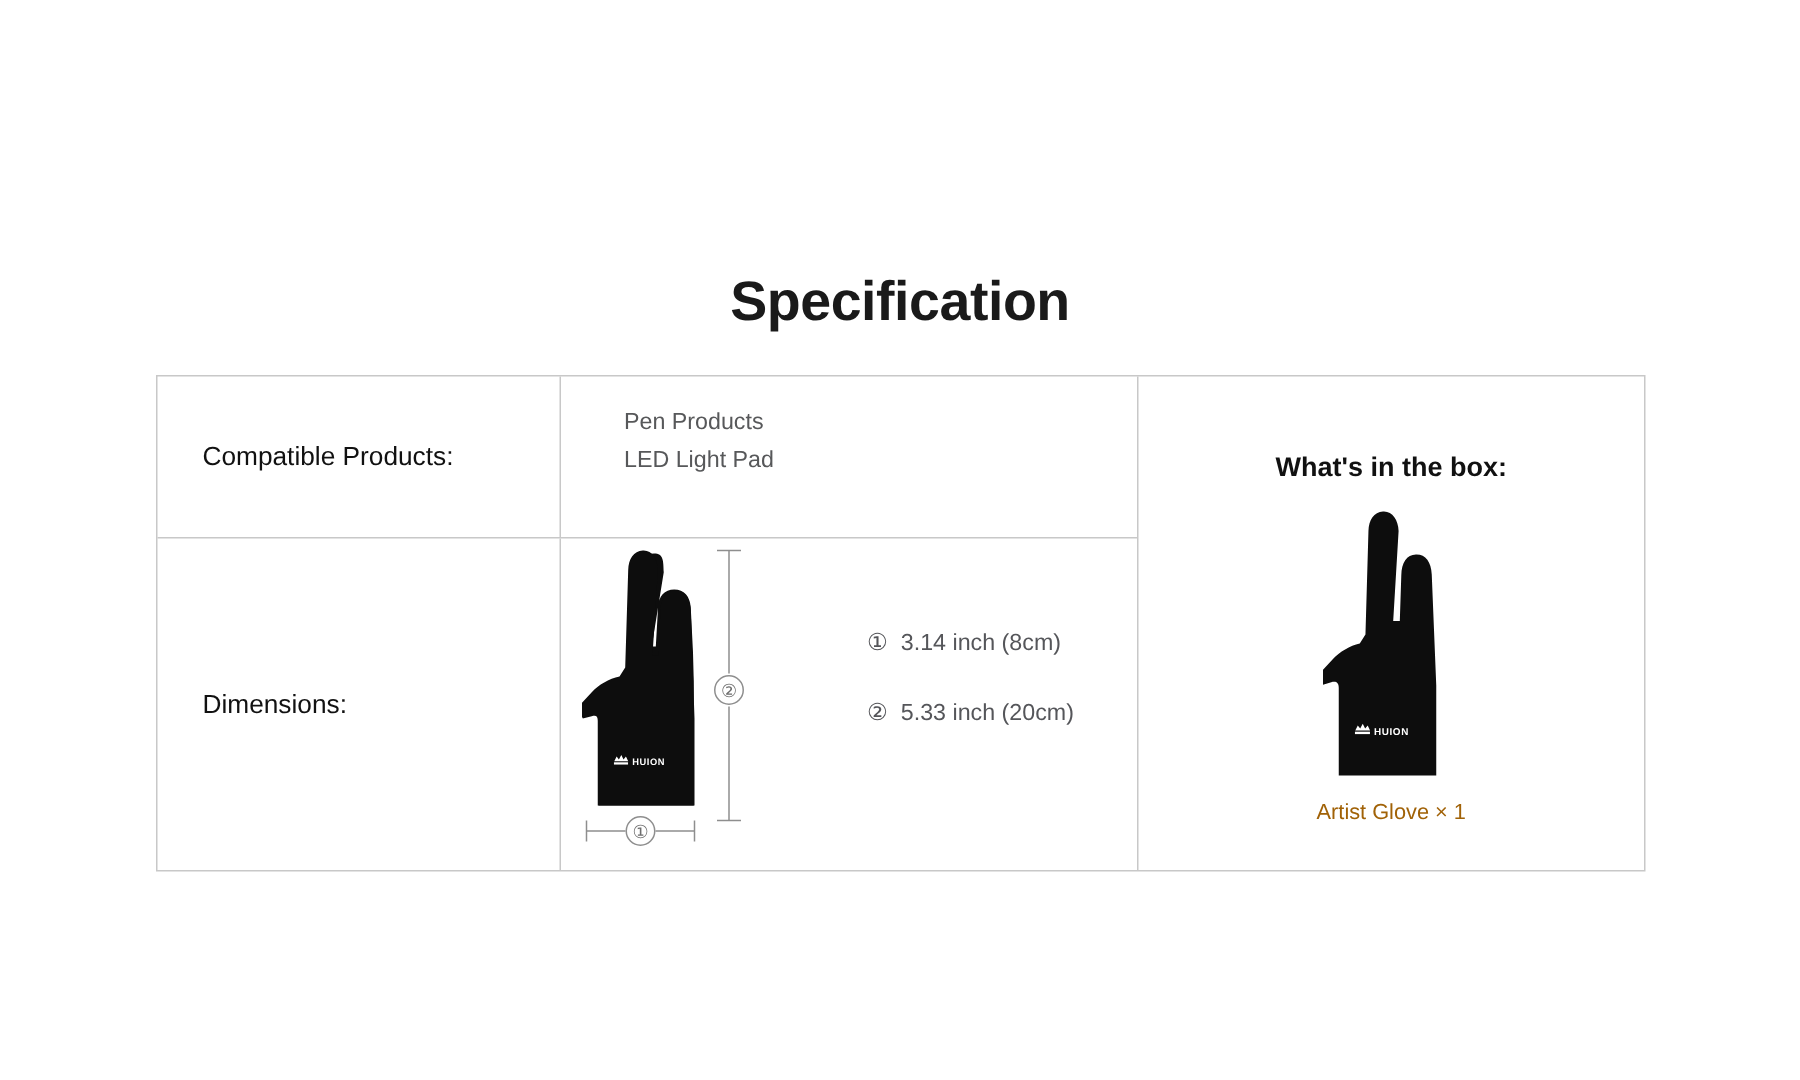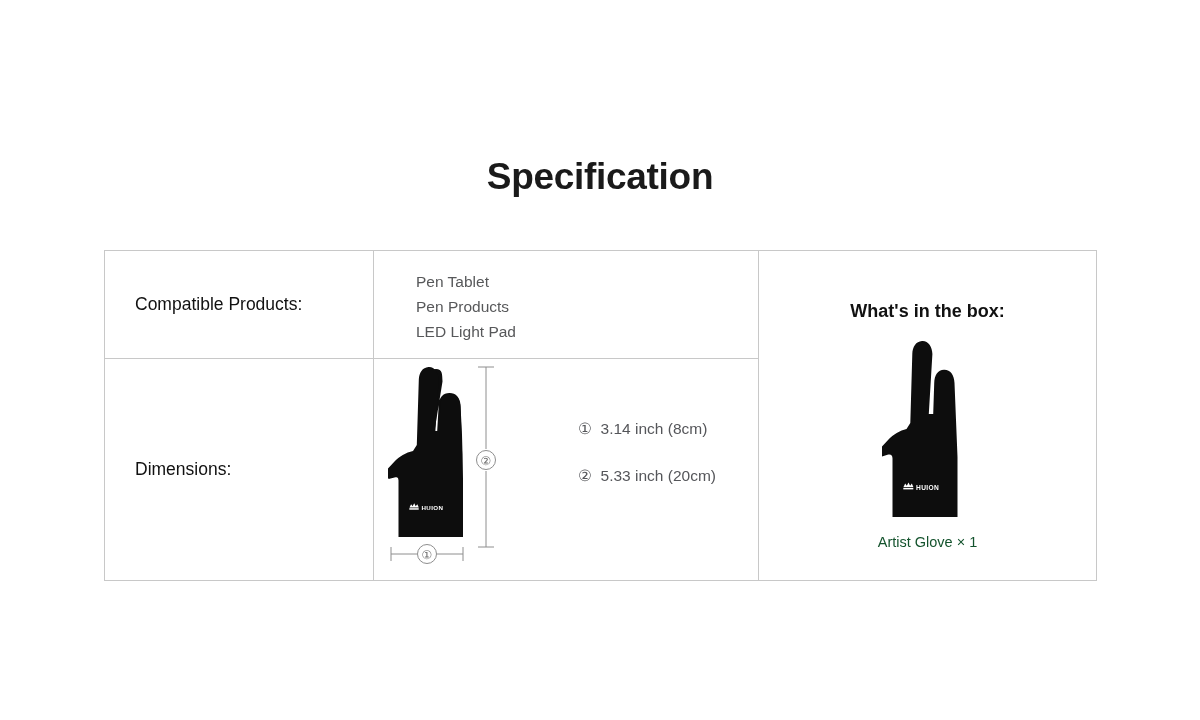--- a/index.html
+++ b/index.html
@@ -10,21 +10,21 @@
     width: 1200px;
     height: 720px;
     background: #ffffff;
     font-family: "Liberation Sans", sans-serif;
     overflow: hidden;
     position: relative;
   }
 
   #page-title {
     position: absolute;
-    top: 156px;
+    top: 180px;
     left: 0;
     width: 1200px;
     text-align: center;
     font-size: 37px;
     font-weight: bold;
     color: #1a1a1a;
     letter-spacing: -0.3px;
   }
 
   #spec-table {
@@ -90,21 +90,21 @@
     font-size: 18px;
     font-weight: bold;
     color: #111111;
   }
   .box-caption {
     position: absolute;
     left: 0;
     right: 0;
     top: 283px;
     font-size: 14.5px;
-    color: #14532d;
+    color: #a16207;
   }
   .box-glove {
     position: absolute;
     left: 50%;
     top: 84px;
     transform: translateX(-50%);
   }
 
   
   .dim-diagram {
@@ -128,21 +128,20 @@
 <div id="page-title">Specification</div>
 
 <div id="spec-table">
 
   <div class="left-block">
 
     <div class="row row-compat">
       <div class="label-cell">Compatible Products:</div>
       <div class="value-cell">
         <div class="product-list">
-          <div>Pen Tablet</div>
           <div>Pen Products</div>
           <div>LED Light Pad</div>
         </div>
       </div>
     </div>
 
     <div class="row row-dims">
       <div class="label-cell">Dimensions:</div>
       <div class="value-cell">
 

